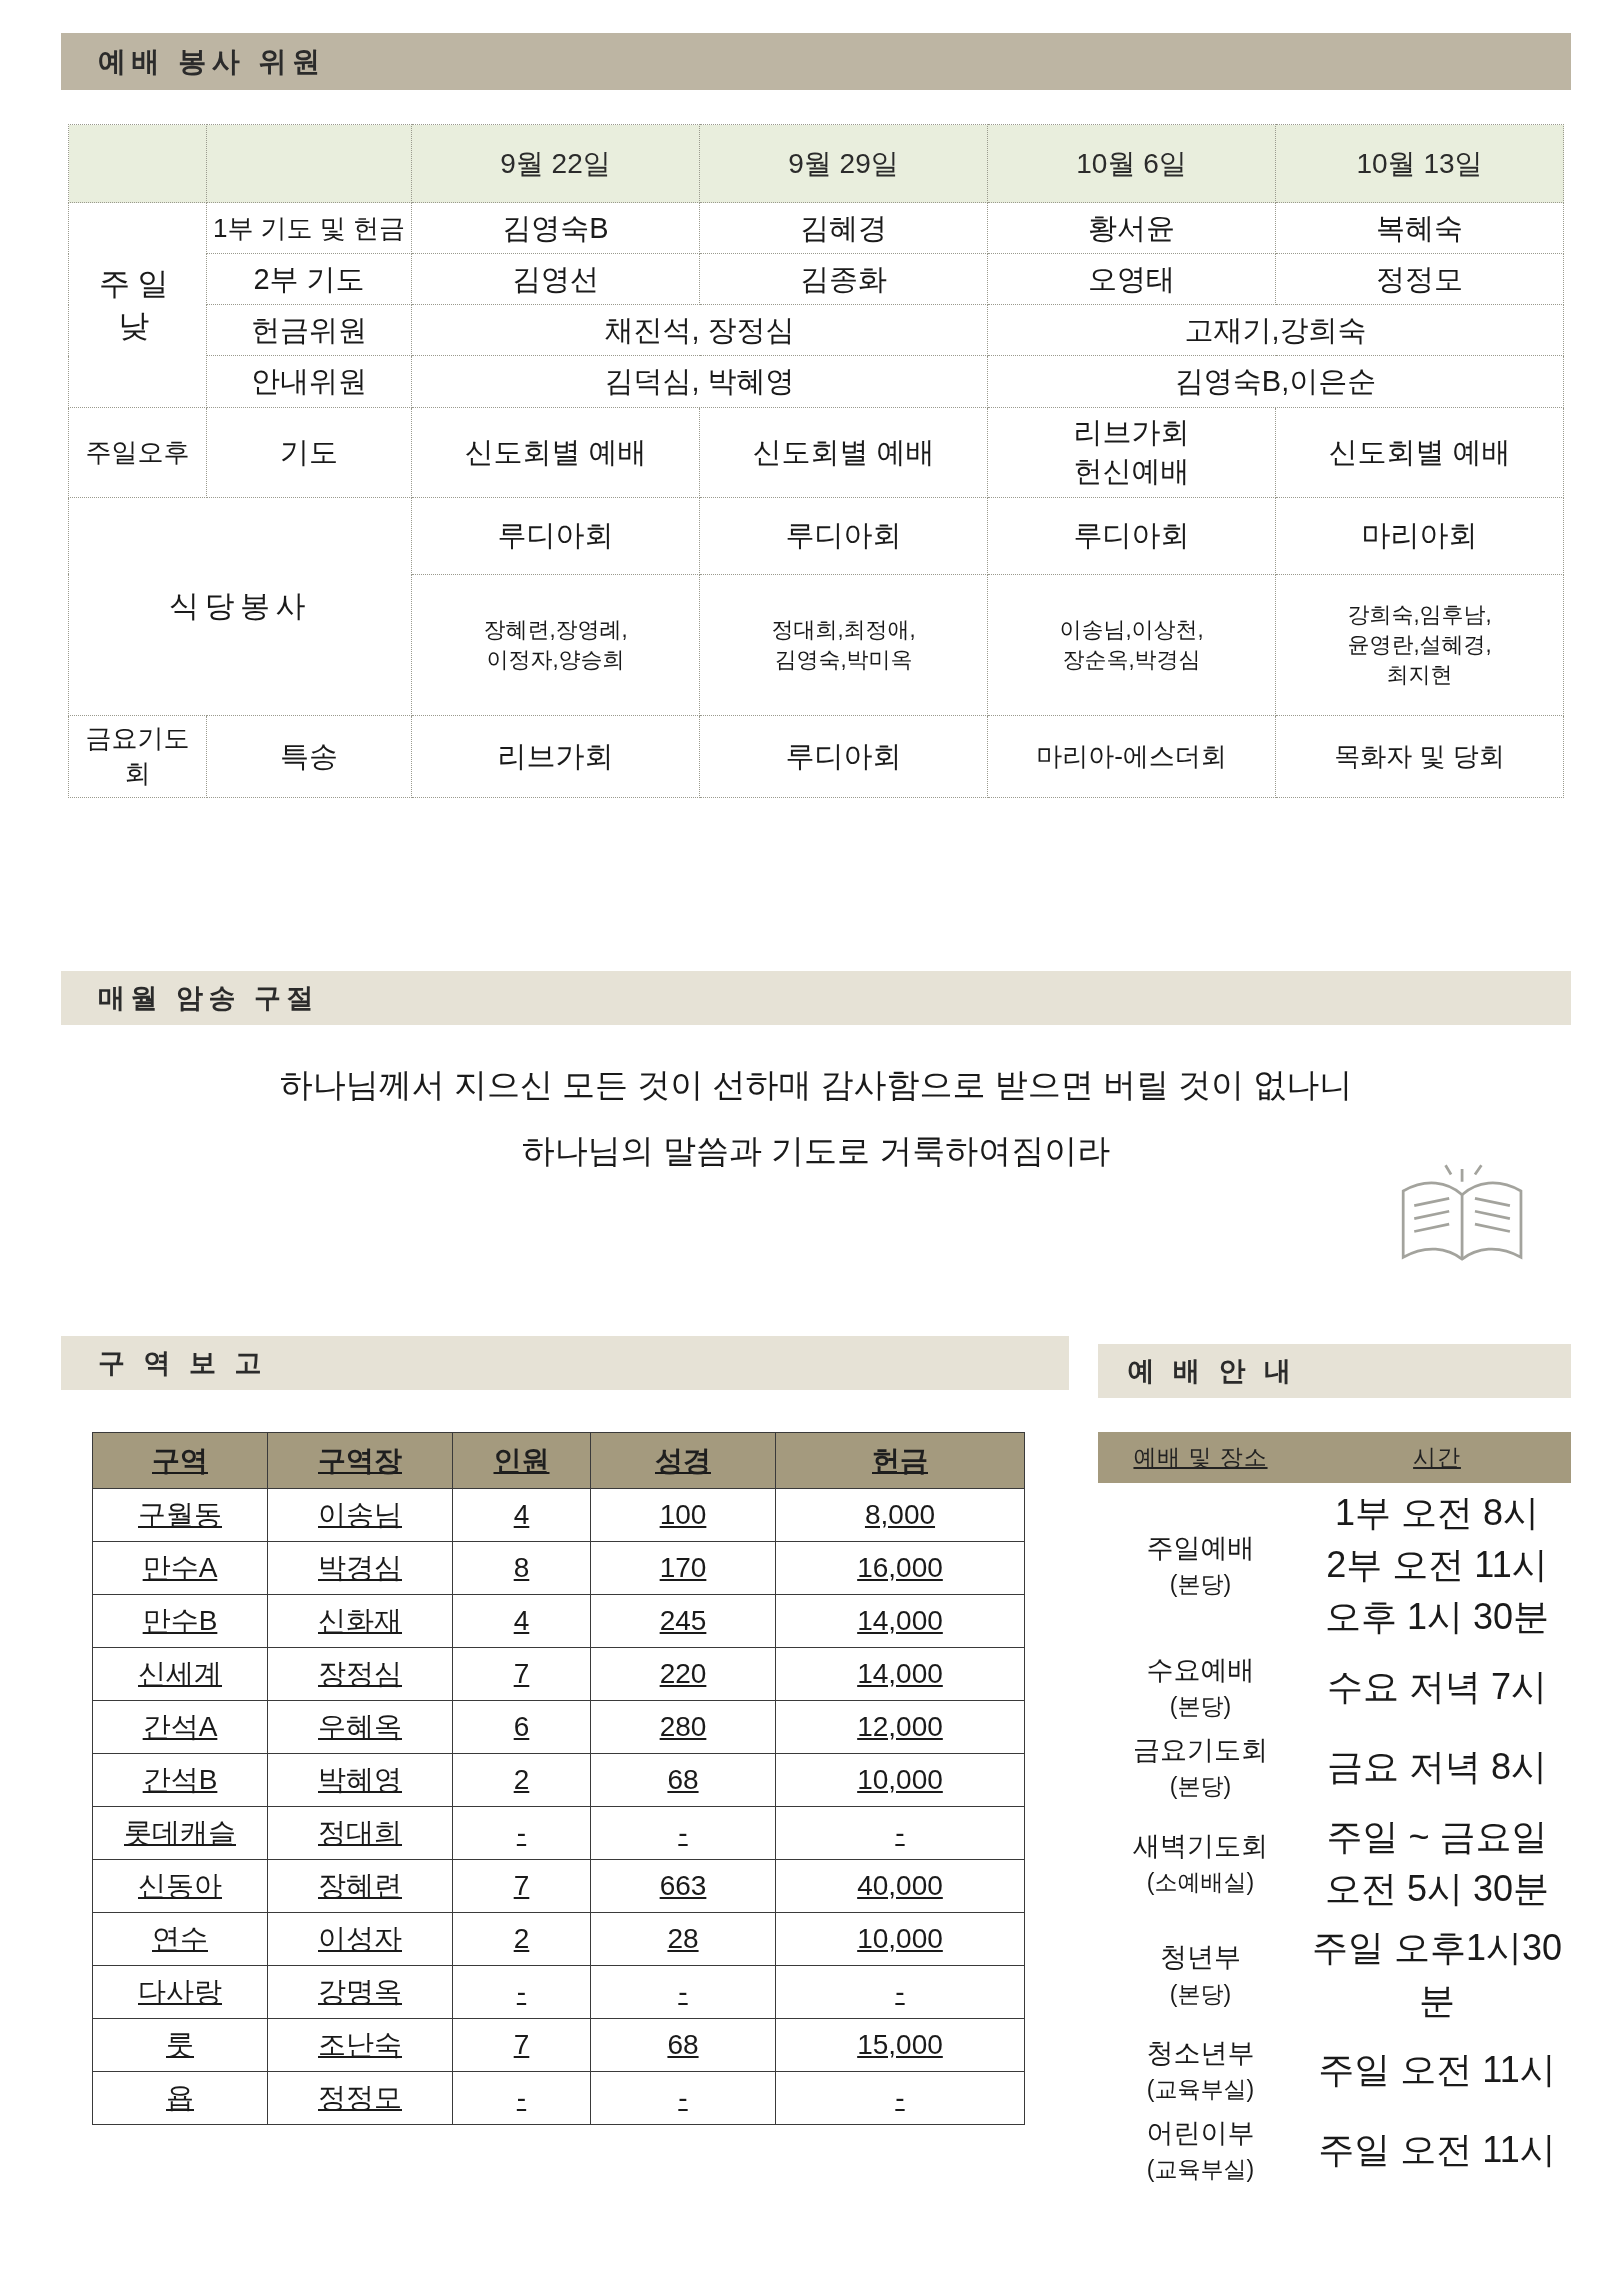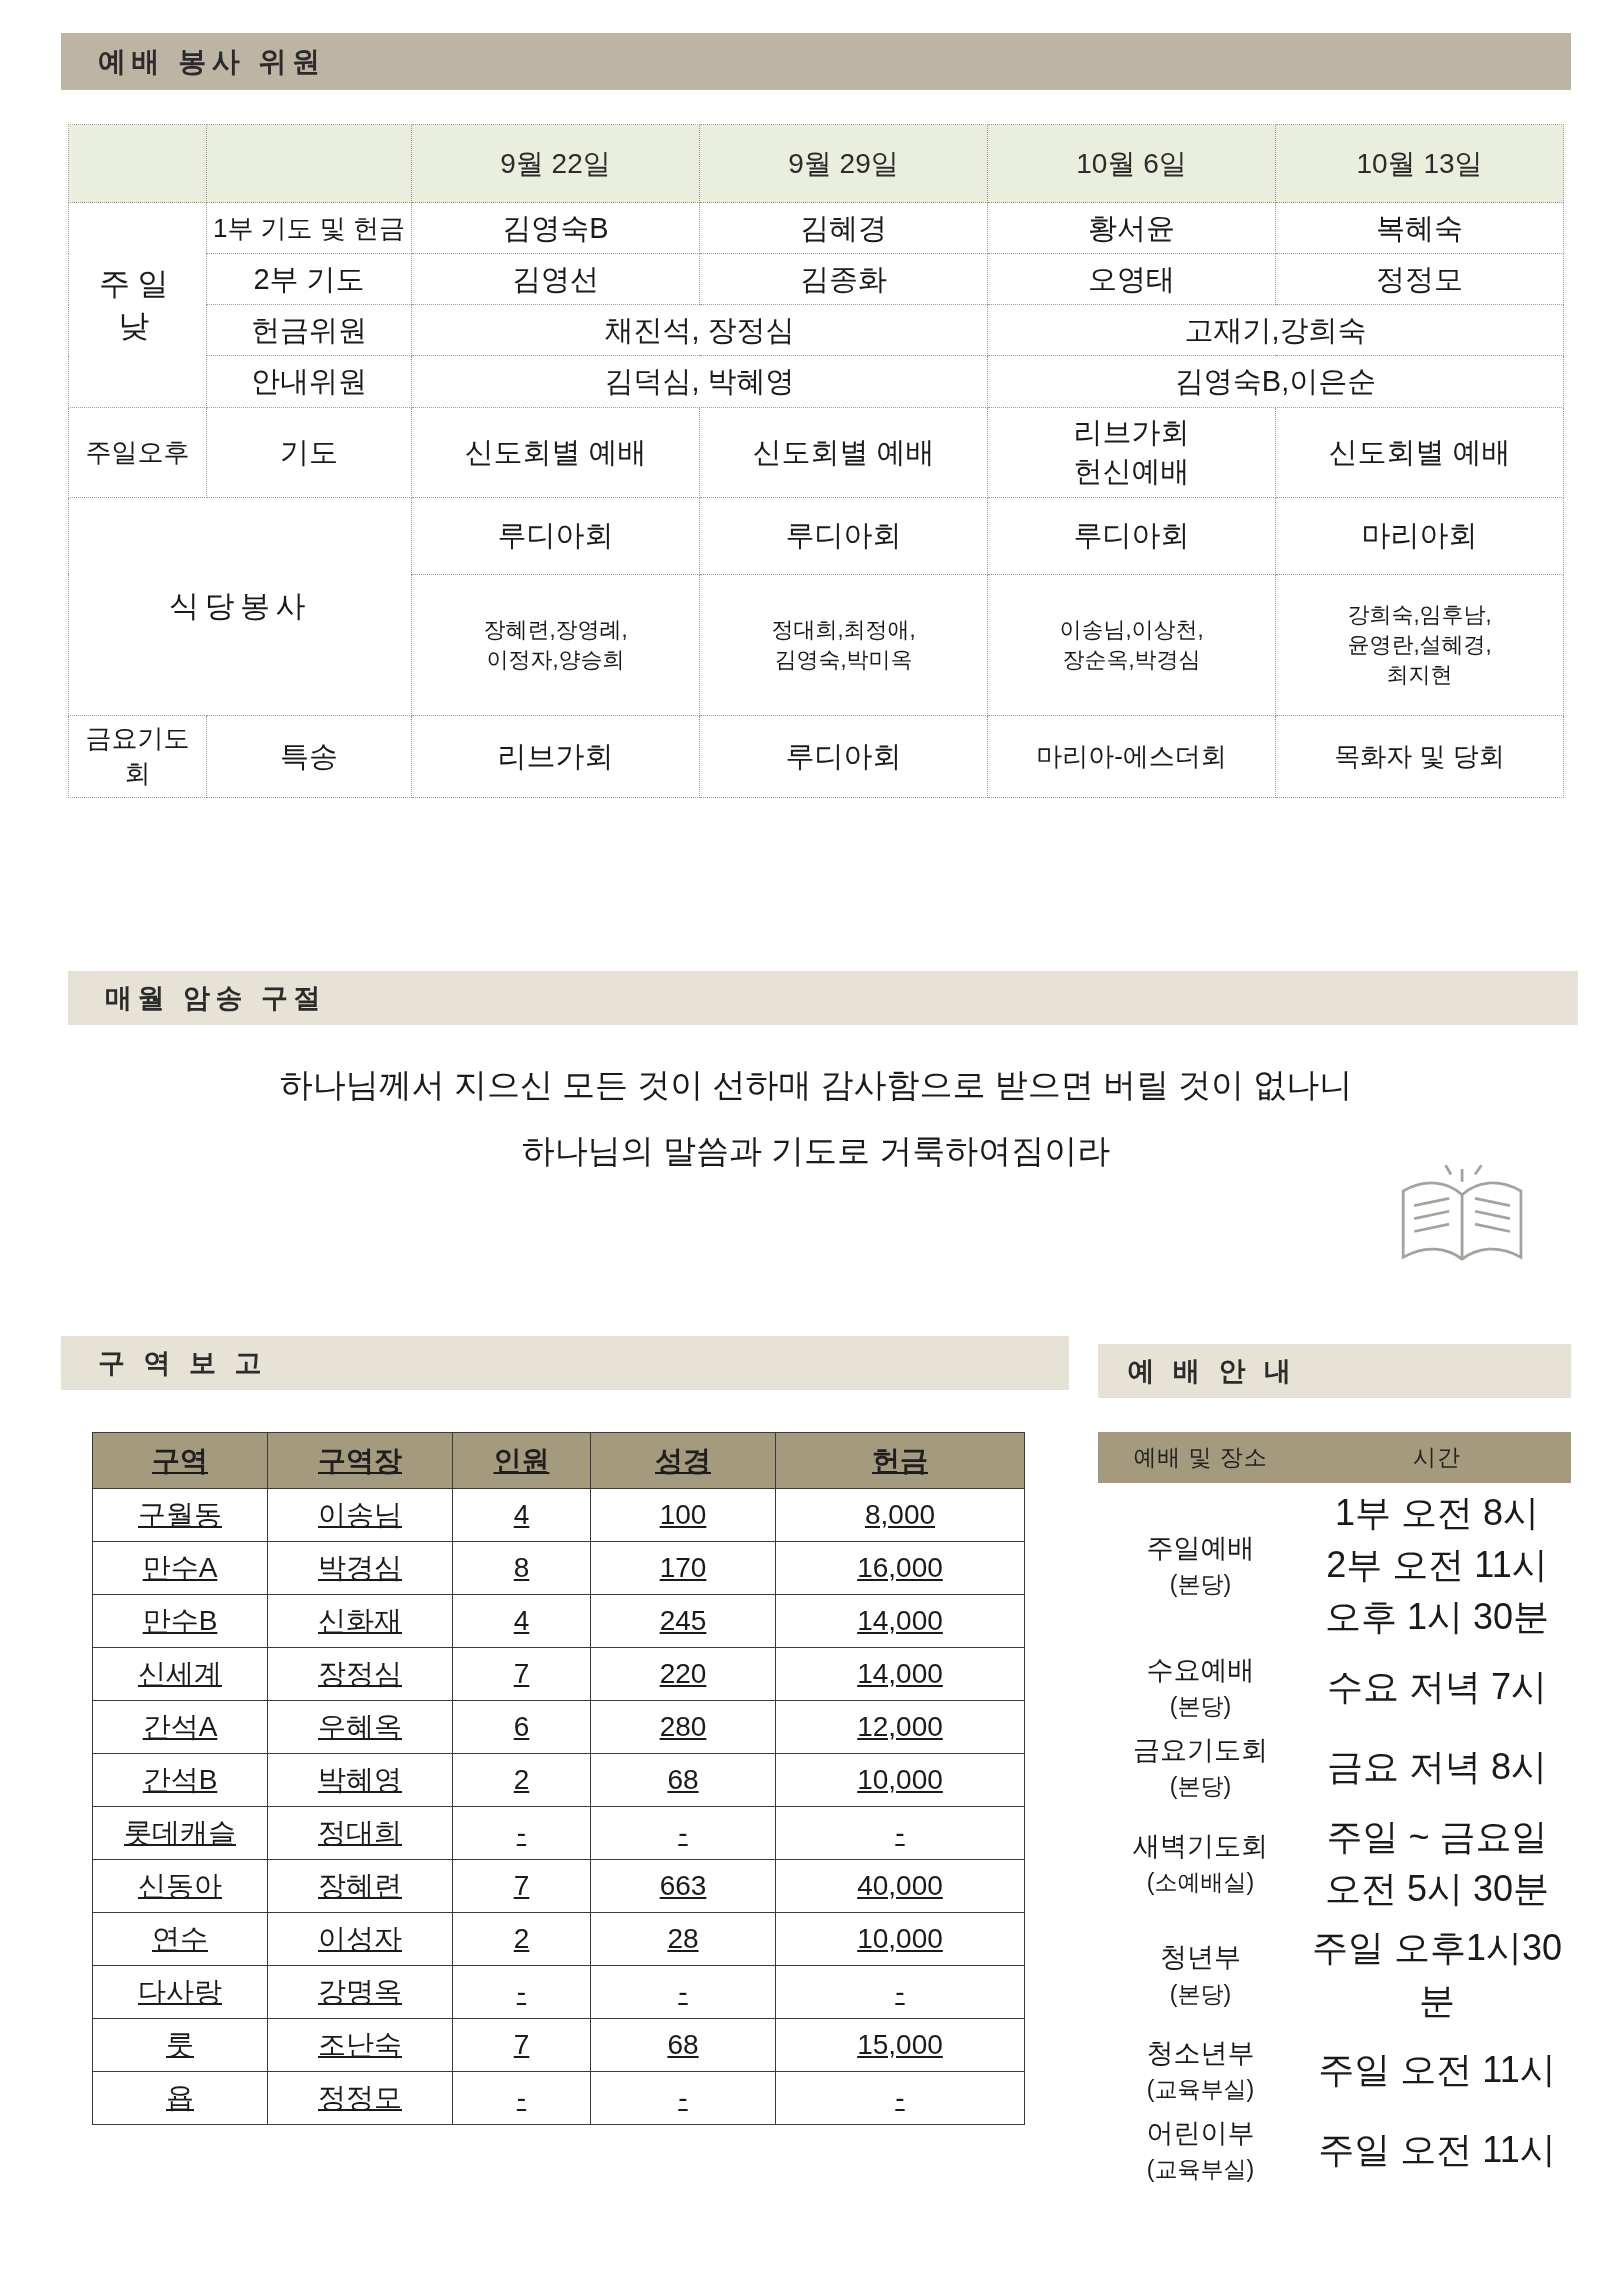--- a/index.html
+++ b/index.html
@@ -37,21 +37,21 @@
     left: 61px;
     top: 33px;
     width: 1510px;
     height: 57px;
     background: #bdb5a3;
     padding-left: 37px;
     font-size: 28px;
   }
   .bar-verse {
     position: absolute;
-    left: 68px;
+    left: 61px;
     top: 971px;
     width: 1510px;
     height: 54px;
     background: #e6e2d6;
     padding-left: 37px;
     font-size: 27px;
   }
   .bar-district {
     position: absolute;
     left: 61px;
@@ -179,20 +179,21 @@
     text-align: center;
     padding: 3.7px 1.8px;
     line-height: 1.45;
   }
   table.service .svc-hdr {
     background: #a49a7e;
     color: #222;
     font-size: 23px;
     height: 44px;
     letter-spacing: 0.9px;
+    text-decoration: underline;
   }
   .svc-name { font-size: 27px; }
   .svc-place { font-size: 23px; }
   .svc-time { font-size: 36px; }
 </style>
 </head>
 <body>
 
 <div class="page">
 

